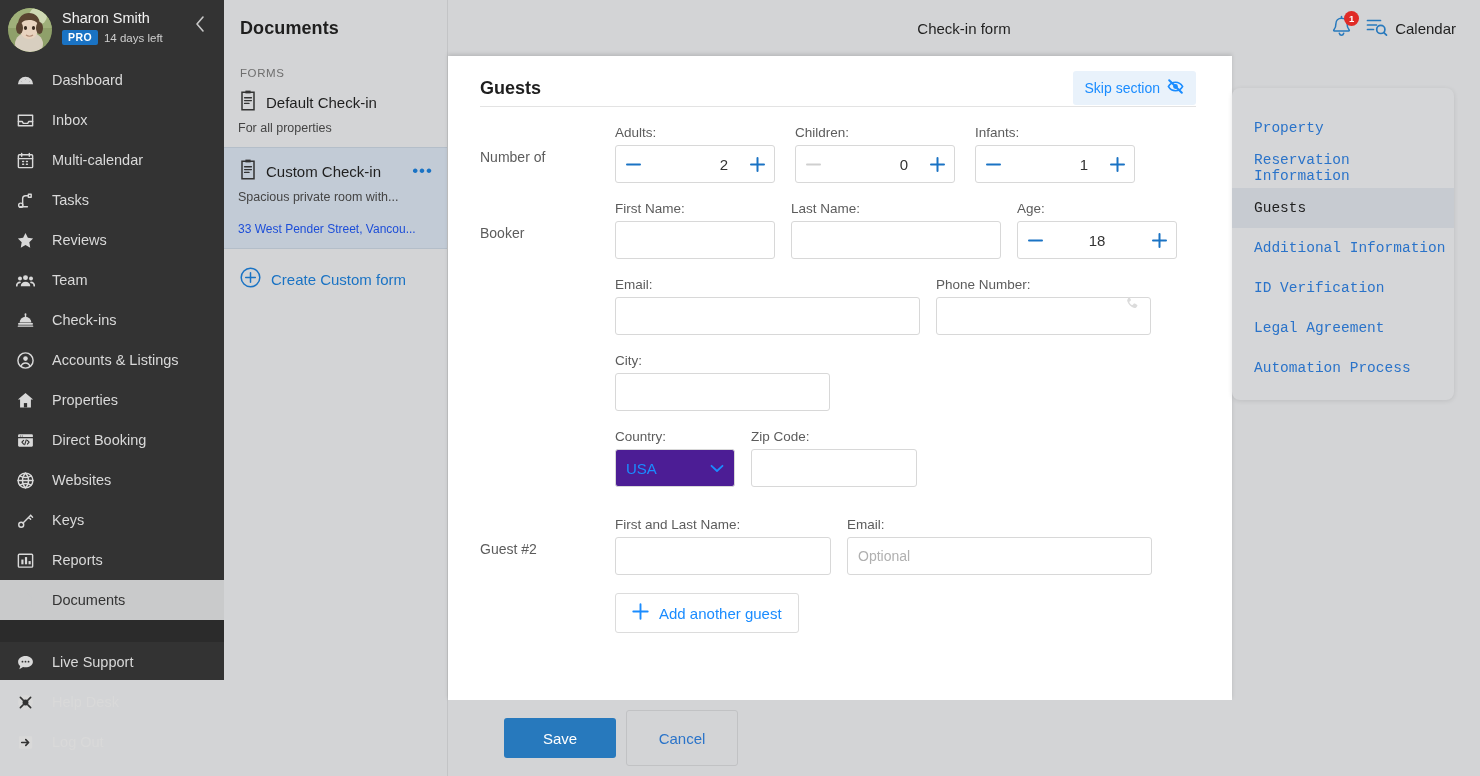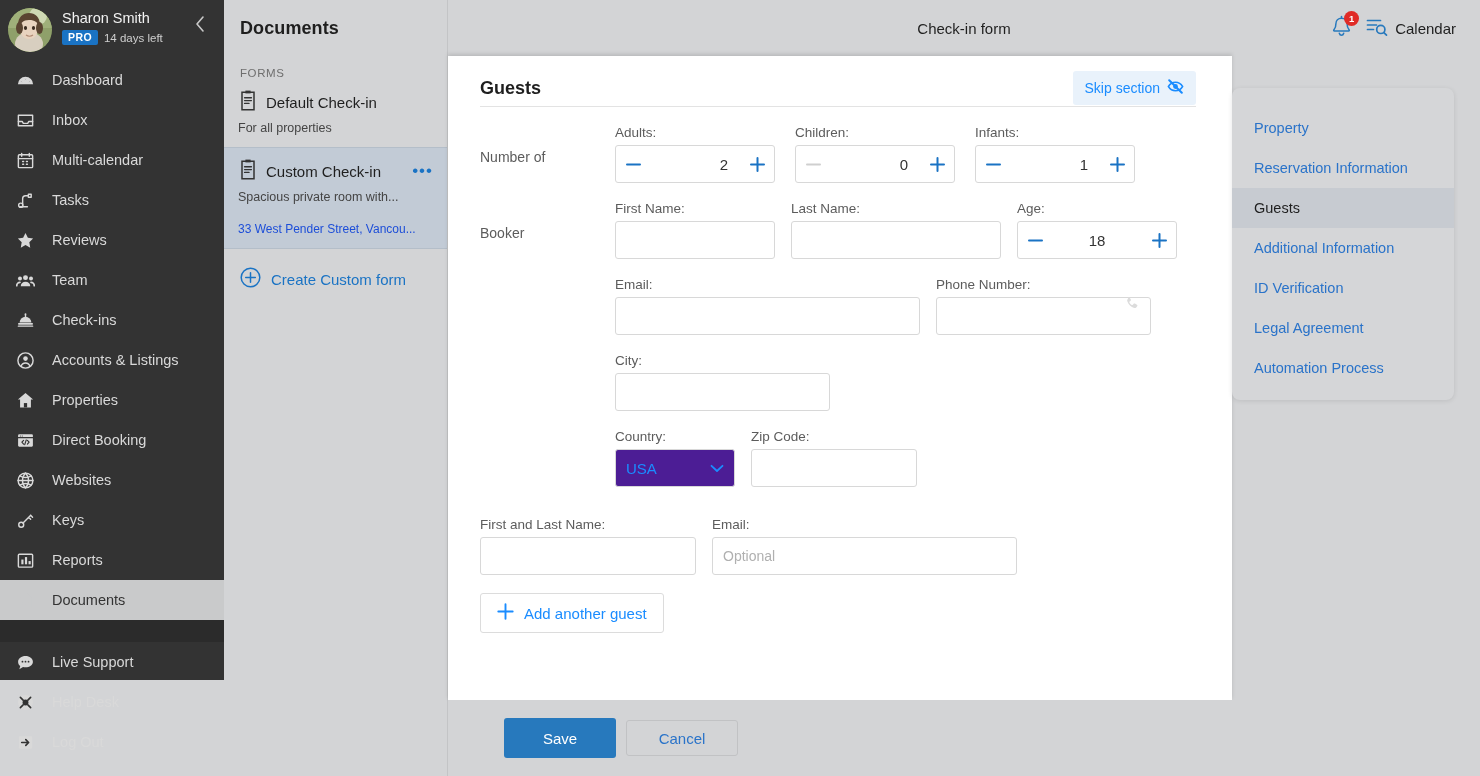--- a/index.html
+++ b/index.html
@@ -217,40 +217,41 @@
   }
 
   
   .secnav {
     position: absolute; left: 1232px; top: 88px;
     width: 222px; height: 312px;
     background: #d5d6d8;
     border-radius: 8px;
     box-shadow: 0 1px 5px rgba(0,0,0,.10);
     padding-top: 20px;
+    font-family: Liberation Mono, monospace;
   }
   .secnav-item {
     height: 40px; display: flex; align-items: center;
     padding-left: 22px; font-size: 14.5px; color: #2a73c9; cursor: pointer;
   }
   .secnav-item.active { background: #c7cbd1; color: #1f1f1f; }
 
   
   .footer {
     position: absolute; left: 448px; top: 700px;
     width: 1032px; height: 76px; background: #d3d4d6;
     display: flex; align-items: center; padding-left: 56px; gap: 10px;
   }
   .btn-save {
     width: 112px; height: 40px; background: #2779bd; color: #fff;
     border: none; border-radius: 3px; font-size: 15px; cursor: pointer;
     font-family: "Liberation Sans", sans-serif;
   }
   .btn-cancel {
-    width: 112px; height: 36px; background: transparent; color: #2a73c9;
+    width: 112px; height: 56px; background: transparent; color: #2a73c9;
     border: 1px solid #c1c2c4; border-radius: 3px; font-size: 15px;
     cursor: pointer; font-family: "Liberation Sans", sans-serif;
   }
   .bg-right {
     position: absolute; left: 1232px; top: 56px;
     width: 248px; height: 644px; background: #d3d4d6;
   }
 </style>
 </head>
 <body>
@@ -682,20 +683,21 @@
             <div class="field">
               <span class="field-label">Zip Code:</span>
               <input class="txt w166" style="width: 166px;" value="">
             </div>
           </div>
 
         </div>
       </div>
 
       <div class="row" style="margin-top:30px;">
+        <div class="row-label">Guest #2</div>
         <div style="flex:1;">
           <div class="fields">
             <div class="field">
               <span class="field-label">First and Last Name:</span>
               <input class="txt" style="width: 216px;" value="">
             </div>
             <div class="field">
               <span class="field-label">Email:</span>
               <input class="txt" style="width: 305px;" placeholder="Optional">
             </div>

